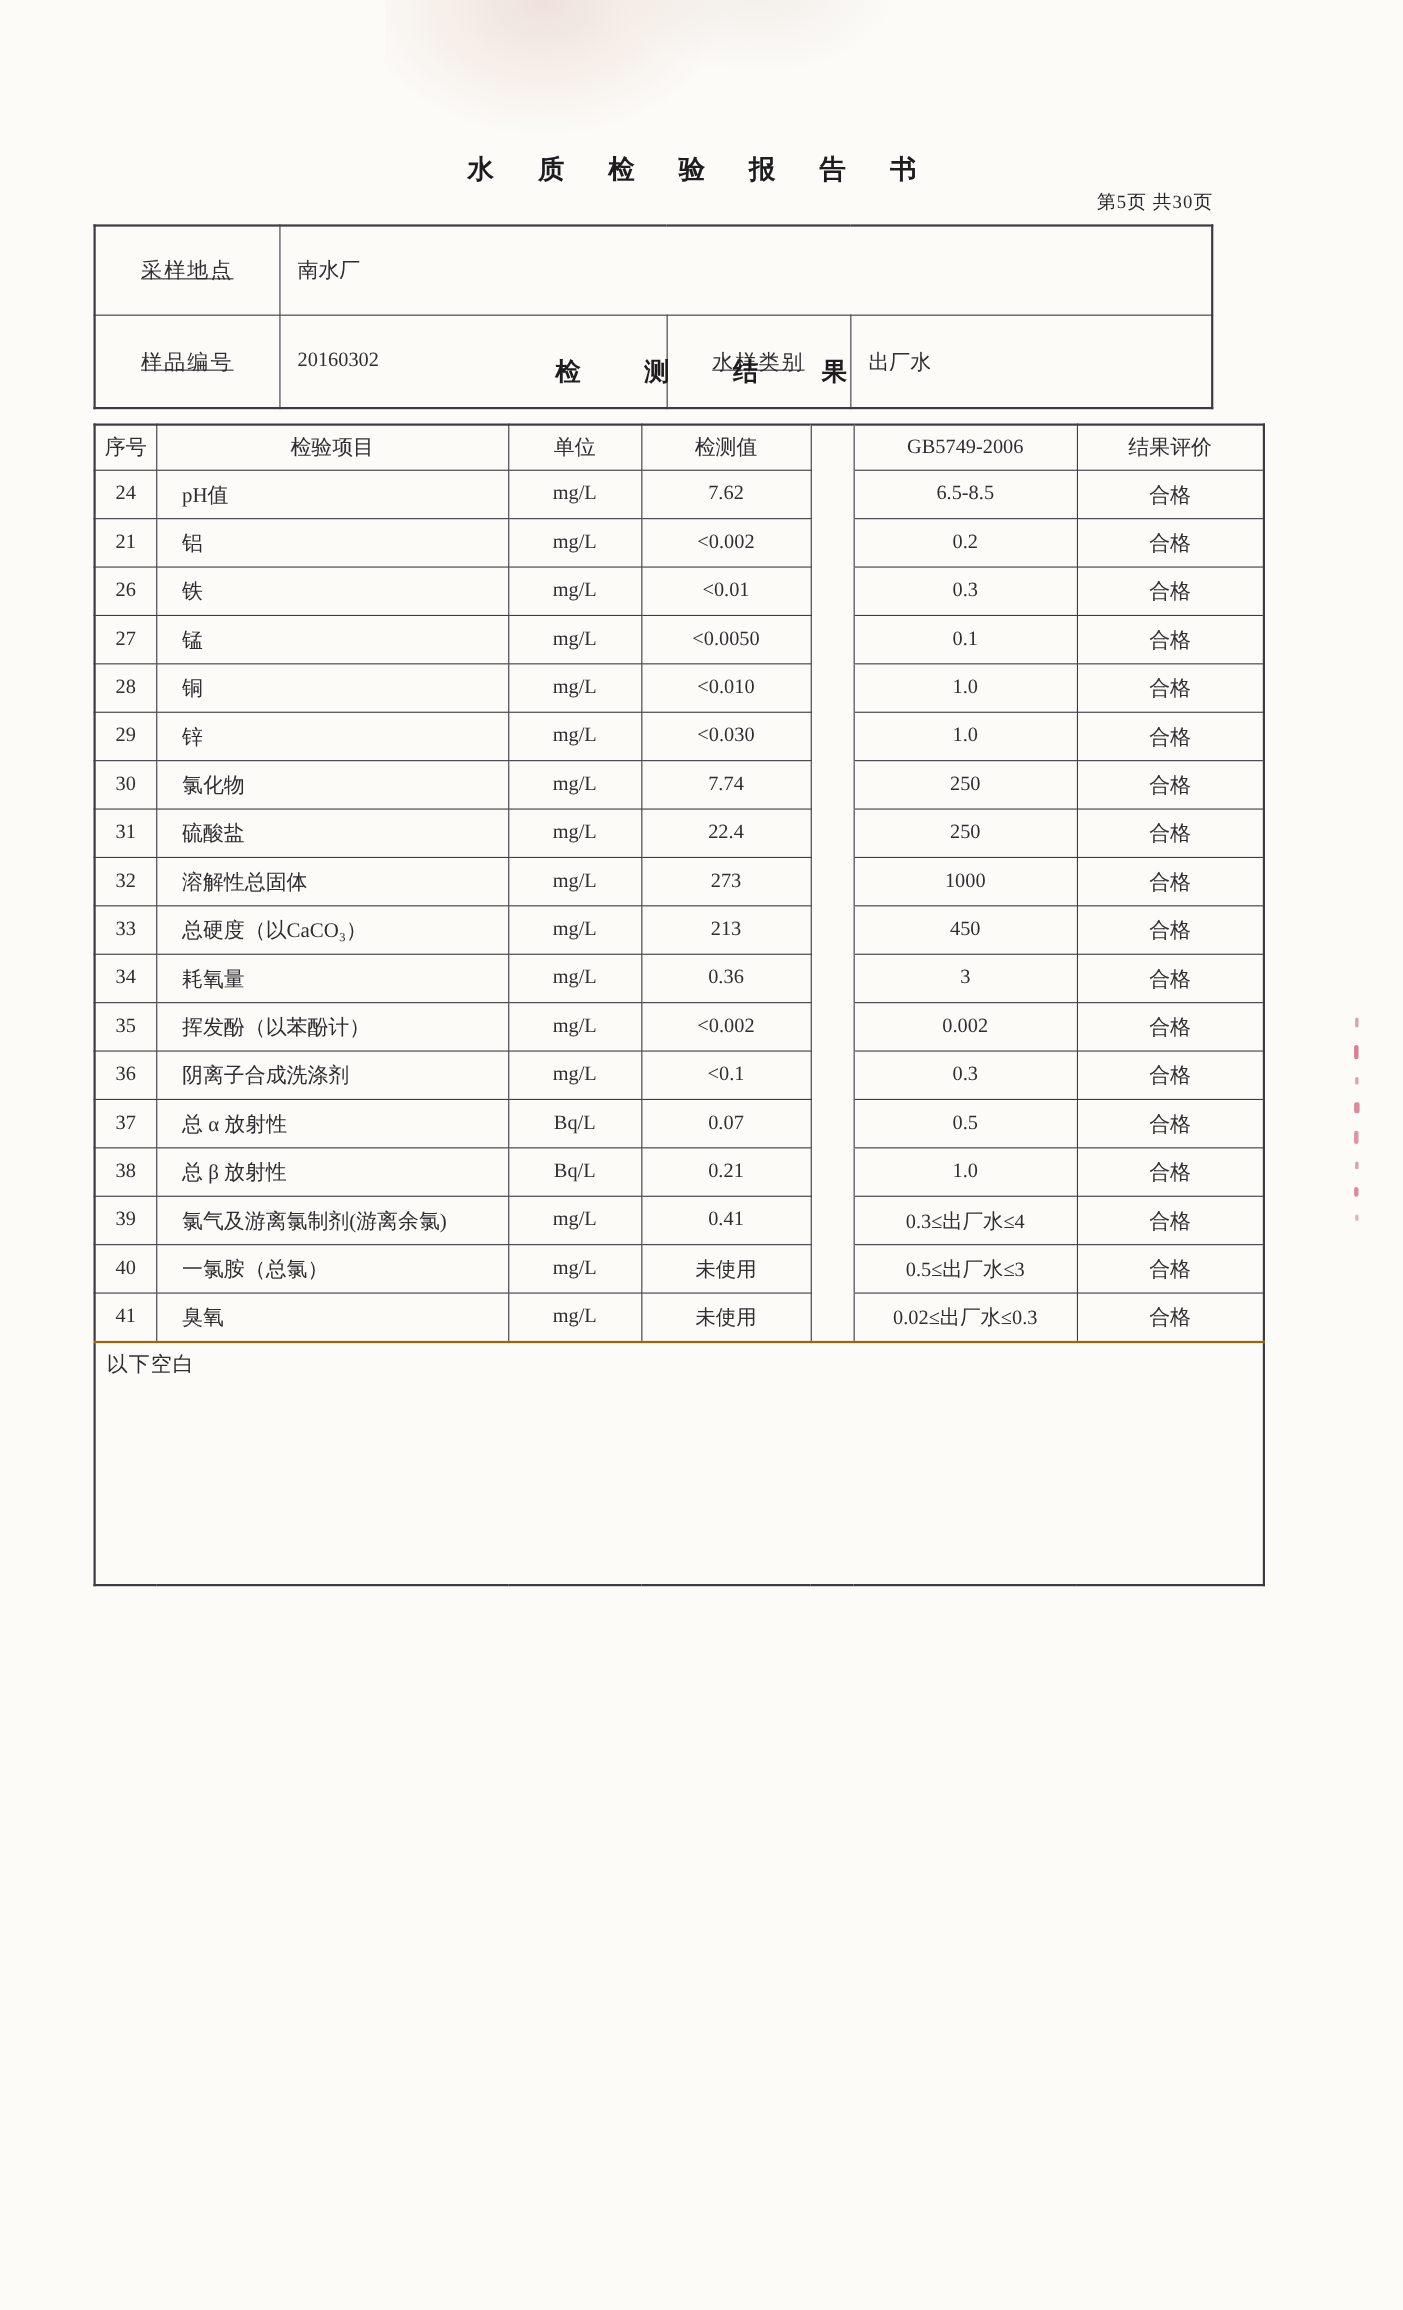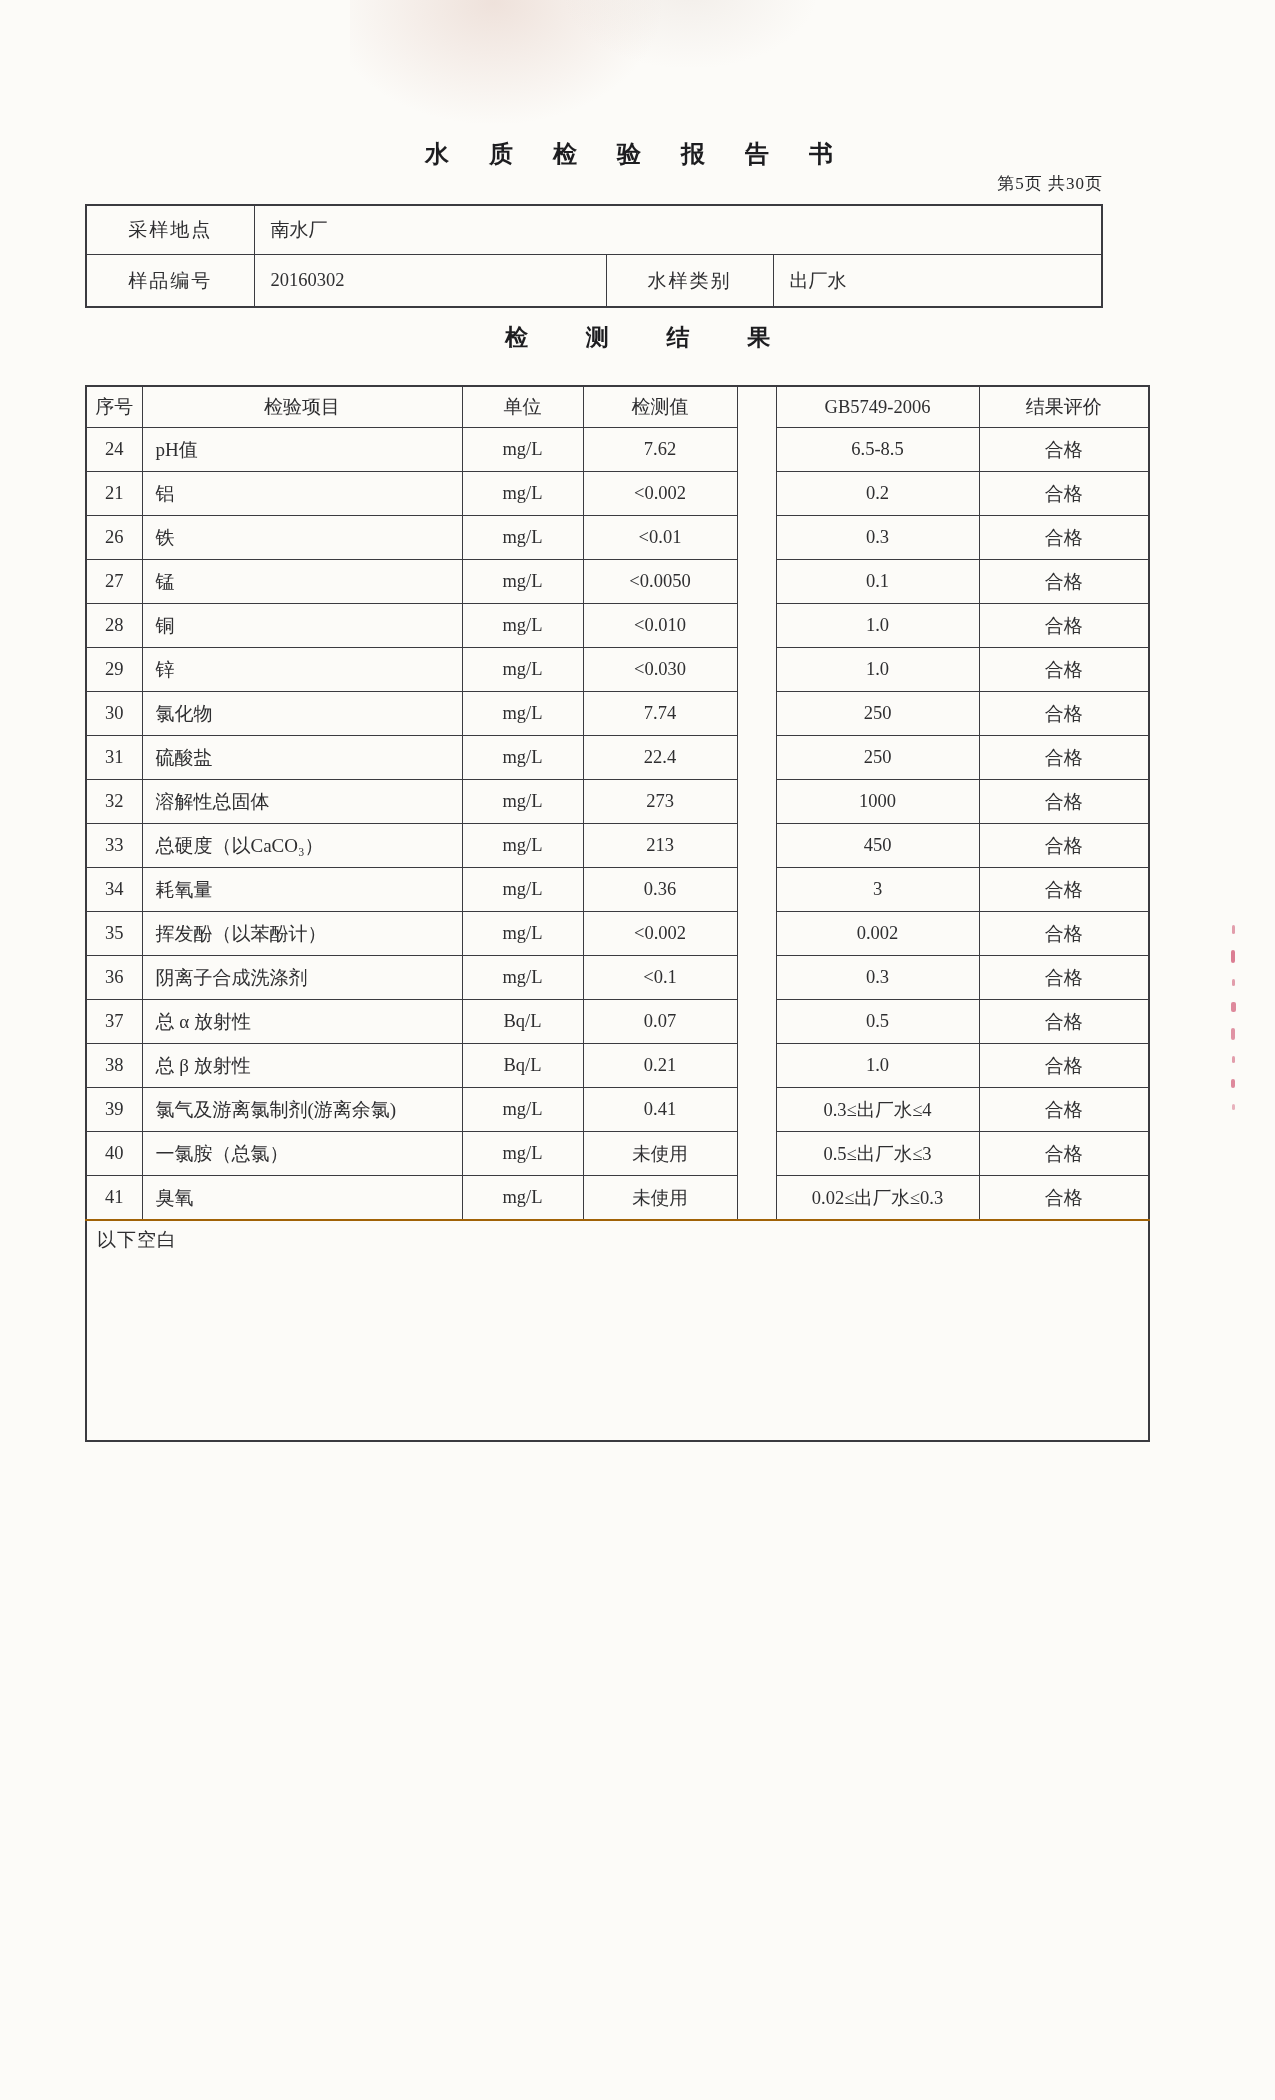--- a/index.html
+++ b/index.html
@@ -44,41 +44,41 @@
     position:absolute;top:204px;left:85px;width:1018px;
     border:2.5px solid #3b3b40;
     font-size:19px;
   }
   .info-table td{
     border:1.5px solid #3b3b40;
     padding:0 0 0 16px;vertical-align:middle;
   }
   .info-table tr:nth-child(1) td{height:48px;}
   .info-table tr:nth-child(2) td{height:51px;}
-  .info-table td.lbl{text-align:center;padding:0;letter-spacing:2px;}
+  .info-table td.lbl{text-align:center;padding:16px;letter-spacing:2px;text-decoration:underline;}
 
   .section-title{
     position:absolute;top:322px;left:0;width:1275px;
     text-align:center;font-size:23px;font-weight:bold;
     letter-spacing:26px;color:#1d1d20;text-indent:26px;
   }
 
   .results-table{
     position:absolute;top:385px;left:85px;width:1065px;
     border:2.5px solid #3b3b40;
     font-size:19px;
   }
   .results-table th,.results-table td{
     border:1.5px solid #3b3b40;
     padding:0;vertical-align:middle;text-align:center;
     font-weight:normal;overflow:hidden;white-space:nowrap;
   }
   .results-table thead th{height:40px;}
   .results-table tbody td{height:43px;}
-  .results-table td.c-item{text-align:left;padding-left:13px;}
+  .results-table td.c-item{text-align:left;padding-left:23px;}
   .results-table .c-gap{border-top:none;border-bottom:none;}
   .results-table thead .c-gap{border-top:2.5px solid #3b3b40;}
   .results-table tfoot td{
     border-top:2px solid #a16207;height:213px;
     text-align:left;vertical-align:top;
     padding:6px 0 0 10px;letter-spacing:1px;
   }
   .num{font-size:18.5px;}
 </style>
 </head>

